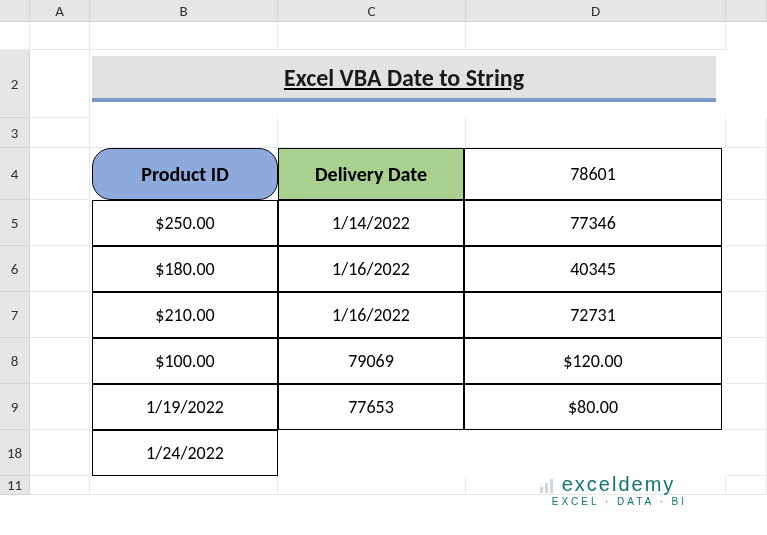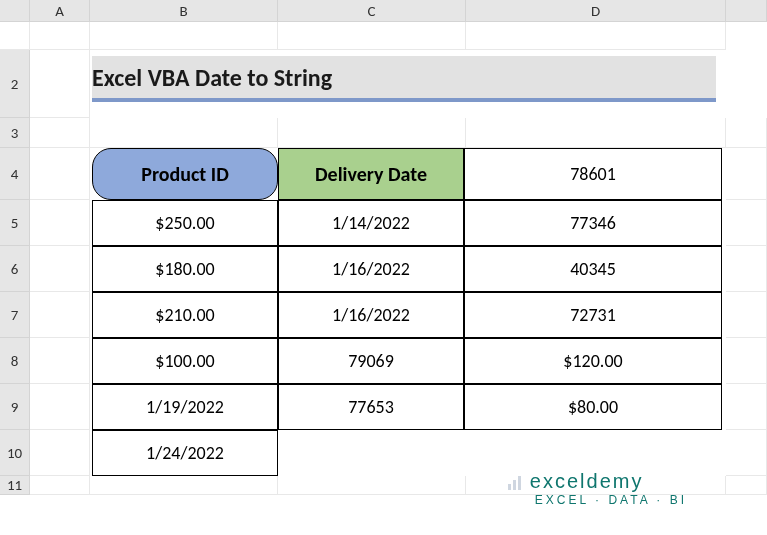--- a/index.html
+++ b/index.html
@@ -5,32 +5,32 @@
 * { box-sizing: border-box; margin: 0; padding: 0; }
 body { font-family: Calibri, Arial, sans-serif; background: #fff; width: 767px; height: 535px; position: relative; overflow: hidden; }
 
 .sheet { display: grid; grid-template-columns: 30px 60px 188px 188px 260px 41px; grid-template-rows: 22px 28px 68px 30px 52px 46px 46px 46px 46px 46px 46px 19px; }
 
 .colhead { background: #e6e6e6; border-right: 1px solid #d4d4d4; border-bottom: 1px solid #d4d4d4; display: flex; align-items: center; justify-content: center; font-size: 15px; color: #333; }
 .rowhead { background: #e6e6e6; border-right: 1px solid #d4d4d4; border-bottom: 1px solid #d4d4d4; display: flex; align-items: center; justify-content: center; font-size: 15px; color: #333; }
 .corner { background: #e6e6e6; border-right: 1px solid #d4d4d4; border-bottom: 1px solid #d4d4d4; }
 .cell { border-right: 1px solid #e8e8e8; border-bottom: 1px solid #e8e8e8; display: flex; align-items: center; justify-content: center; }
 
-.title-wrap { grid-column: 3 / 6; grid-row: 3; display: flex; align-items: center; background: #e2e2e2; border-bottom: 4px solid #7e98c9; margin: 6px 10px 16px 2px; }
+.title-wrap { grid-column: 3 / 6; grid-row: 3; display: flex; align-items: center; justify-content: center; background: #e2e2e2; border-bottom: 4px solid #7e98c9; margin: 6px 10px 16px 2px; text-decoration: underline; }
 .title-wrap span { font-size: 24px; font-weight: bold; color: #1a1a1a; }
 
 .tbl { grid-column: 3 / 6; grid-row: 5 / 12; display: grid; grid-template-columns: 186px 186px 258px; grid-template-rows: 52px repeat(6, 46px); margin-left: 2px; margin-right: 10px; }
 .th { display: flex; align-items: center; justify-content: center; font-size: 20px; font-weight: bold; border: 1px solid #000; }
 .th.blue { background: #8ea9db; border-radius: 19px; }
 .th.green { background: #a9d08e; }
 .td { display: flex; align-items: center; justify-content: center; font-size: 18px; border: 1px solid #000; background: #fff; }
 
 .watermark { position: absolute; bottom: 28px; right: 80px; color: #0f766e; letter-spacing: 2px; font-family: Arial; }
 .watermark .main { font-size: 20px; }
-.watermark .sub { font-size: 12px; letter-spacing: 3px; margin-left: 27px; }
+.watermark .sub { font-size: 10px; letter-spacing: 3px; margin-left: 12px; }
 .watermark .ico { display: inline-block; transform: translateY(2px); margin-right: 4px; }
 </style>
 </head>
 <body>
 
 <div class="sheet">
   <div class="corner"></div>
   <div class="colhead">A</div>
   <div class="colhead">B</div>
   <div class="colhead">C</div>
@@ -95,21 +95,21 @@
     <div class="cell" style="grid-row:7;grid-column:6"></div>
   <div class="rowhead" style="grid-row:8">7</div>
   <div class="cell" style="grid-row:8"></div>
     <div class="cell" style="grid-row:8;grid-column:6"></div>
   <div class="rowhead" style="grid-row:9">8</div>
   <div class="cell" style="grid-row:9"></div>
     <div class="cell" style="grid-row:9;grid-column:6"></div>
   <div class="rowhead" style="grid-row:10">9</div>
   <div class="cell" style="grid-row:10"></div>
     <div class="cell" style="grid-row:10;grid-column:6"></div>
-  <div class="rowhead" style="grid-row:11">10</div>
+  <div class="rowhead" style="grid-row:11">18</div>
   <div class="cell" style="grid-row:11"></div>
     <div class="cell" style="grid-row:11;grid-column:6"></div>
   <div class="rowhead" style="grid-row:12">11</div>
   <div class="cell" style="grid-row:12"></div>
     <div class="cell" style="grid-row:12;grid-column:3"></div>
     <div class="cell" style="grid-row:12;grid-column:4"></div>
     <div class="cell" style="grid-row:12;grid-column:5"></div>
     <div class="cell" style="grid-row:12;grid-column:6"></div>
 </div>
 

